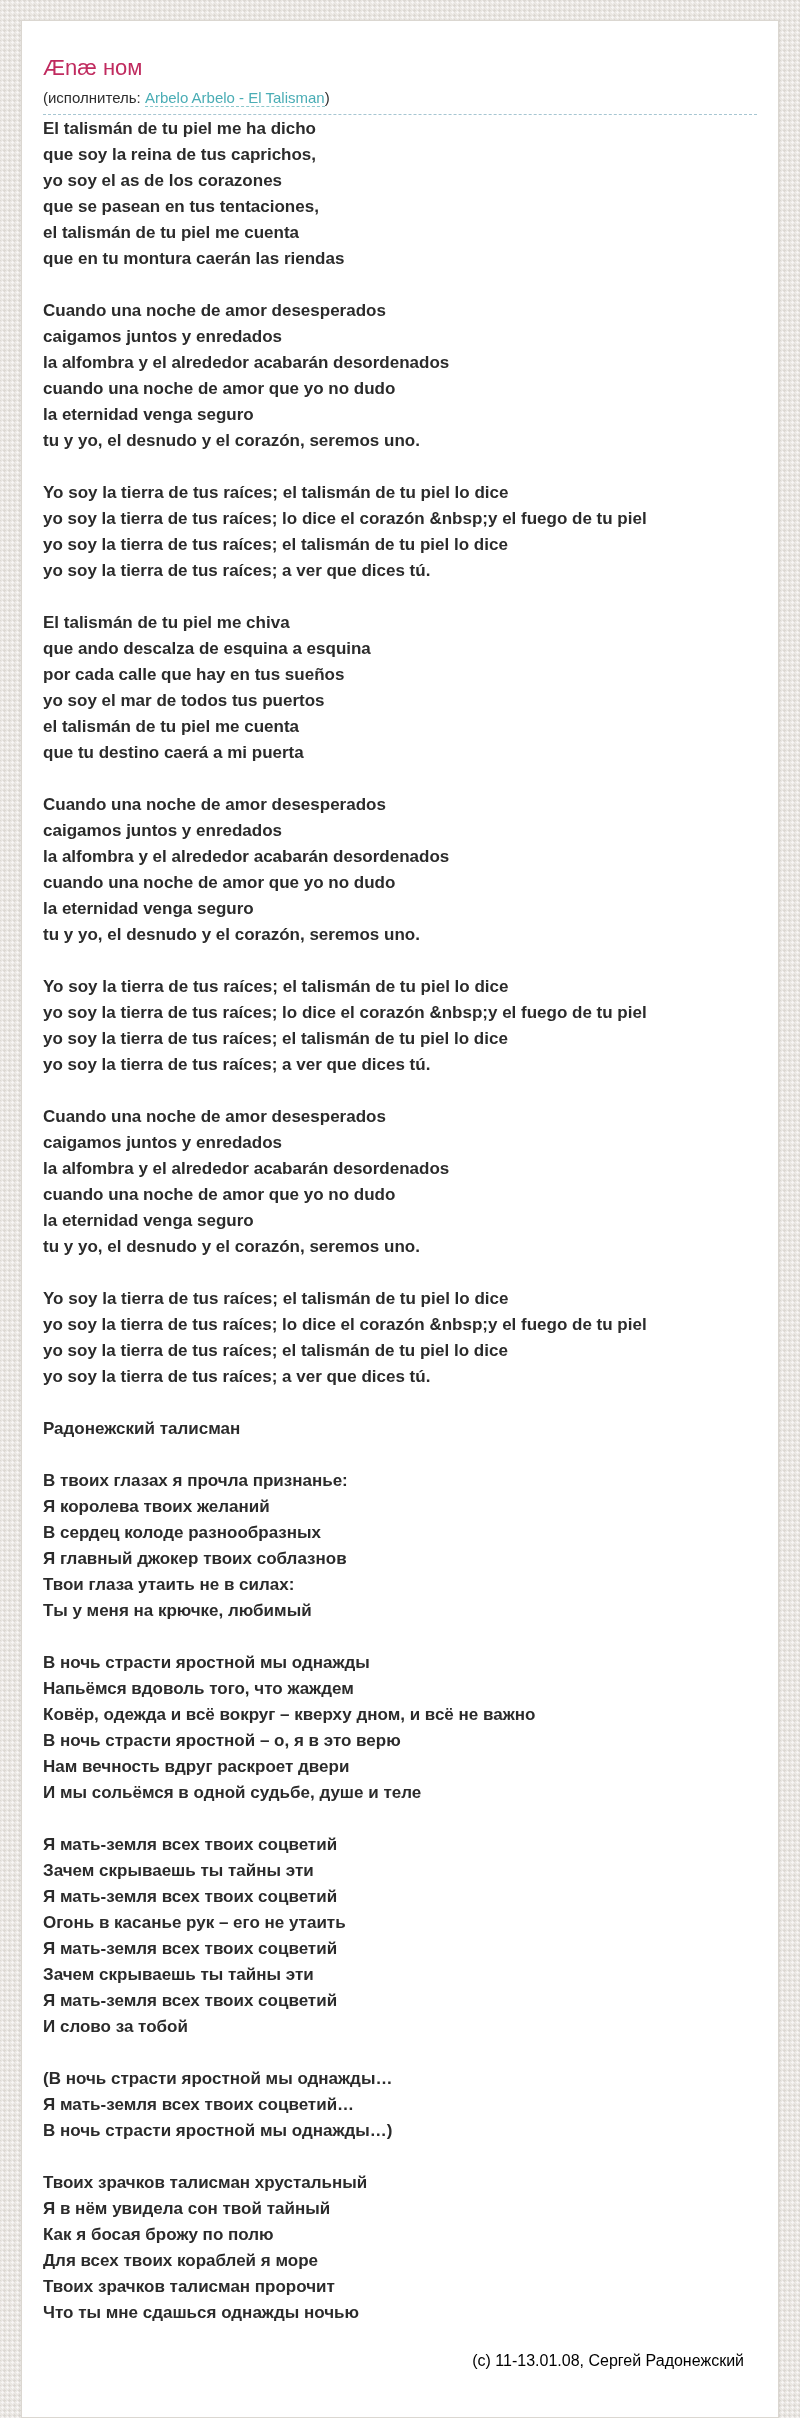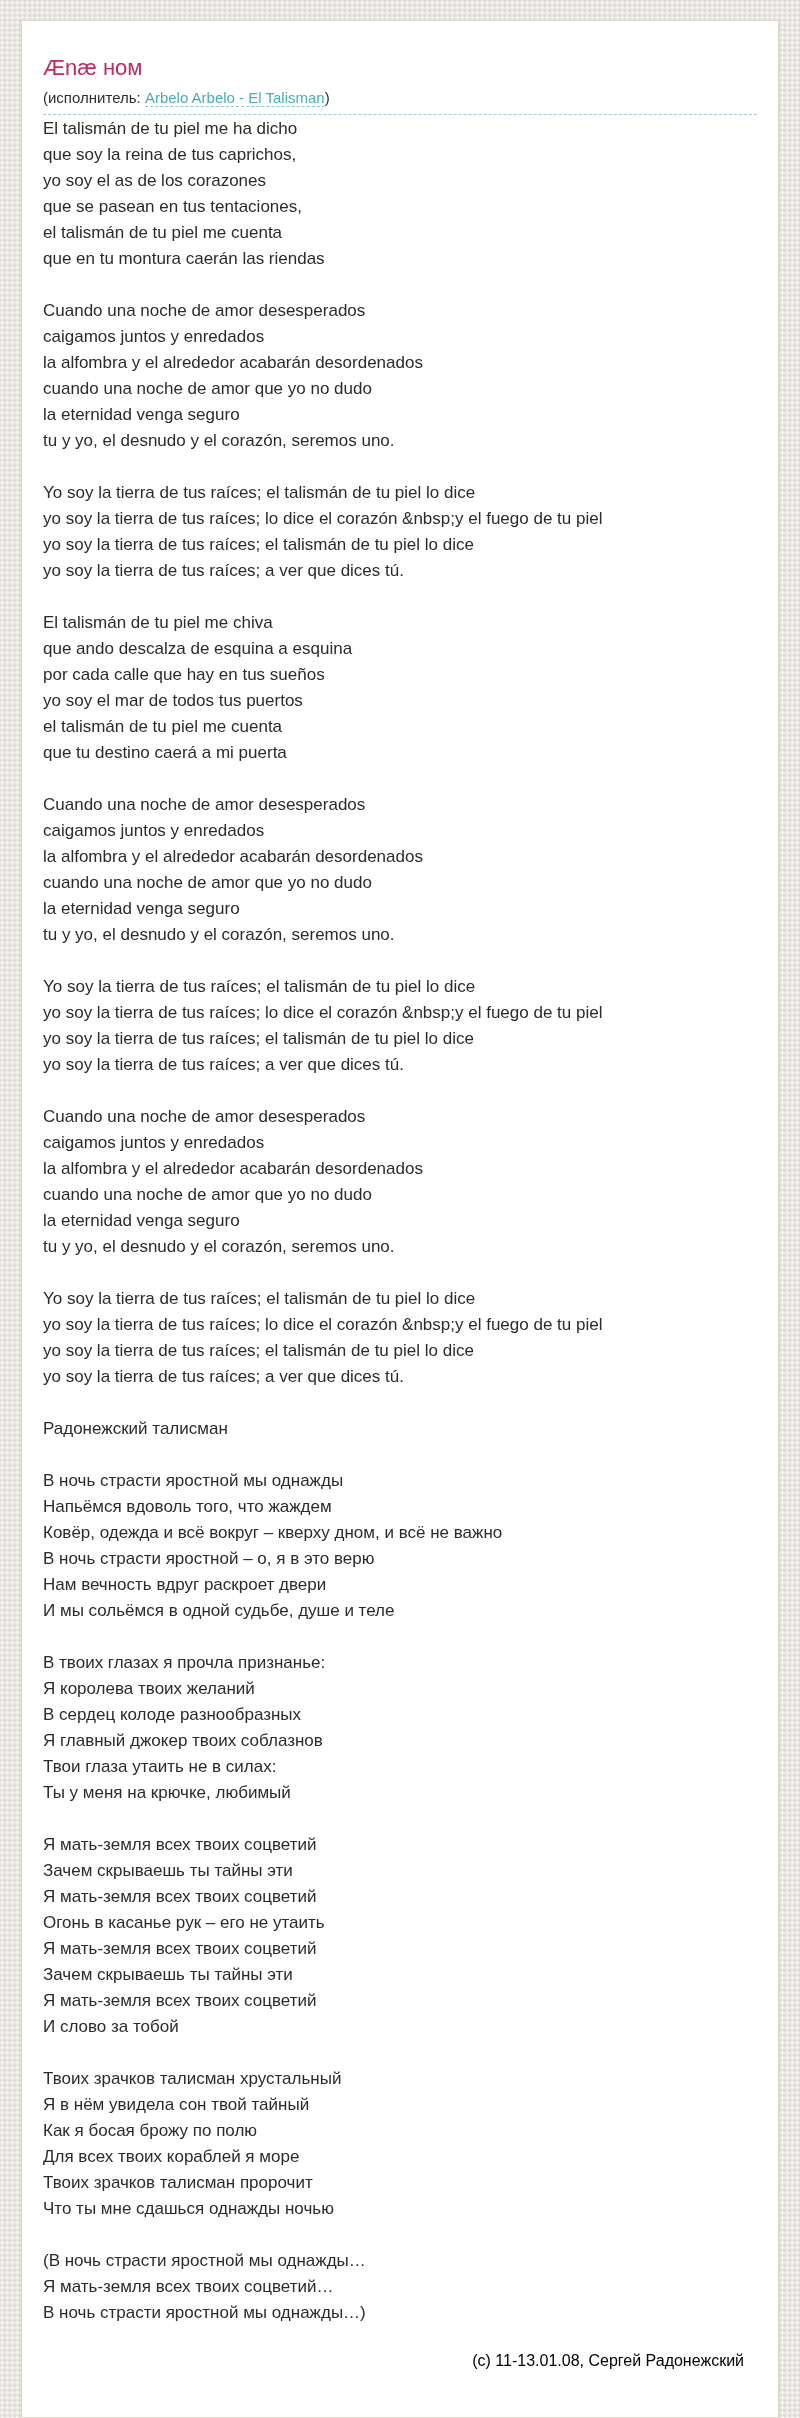--- a/index.html
+++ b/index.html
@@ -49,20 +49,21 @@
   }
   .lyrics {
     margin-top: 1px;
     font-size: 17px;
     line-height: 26px;
     color: #2b2b2b;
   }
   .stanza {
     margin: 0 0 26px 0;
     white-space: pre-line;
+    font-weight: bold;
   }
   .copyright {
     margin: 13px;
     white-space: pre-line;
     text-align: right;
   }
 </style>
 </head>
 <body>
 
@@ -109,44 +110,44 @@
 caigamos juntos y enredados
 la alfombra y el alrededor acabarán desordenados
 cuando una noche de amor que yo no dudo
 la eternidad venga seguro
 tu y yo, el desnudo y el corazón, seremos uno.</p>
       <p class="stanza">Yo soy la tierra de tus raíces; el talismán de tu piel lo dice
 yo soy la tierra de tus raíces; lo dice el corazón &amp;nbsp;y el fuego de tu piel
 yo soy la tierra de tus raíces; el talismán de tu piel lo dice
 yo soy la tierra de tus raíces; a ver que dices tú.</p>
       <p class="stanza">Радонежский талисман</p>
+      <p class="stanza">В твоих глазах я прочла признанье:
+Я королева твоих желаний
+В сердец колоде разнообразных
+Я главный джокер твоих соблазнов
+Твои глаза утаить не в силах:
+Ты у меня на крючке, любимый</p>
       <p class="stanza">В ночь страсти яростной мы однажды
 Напьёмся вдоволь того, что жаждем
 Ковёр, одежда и всё вокруг – кверху дном, и всё не важно
 В ночь страсти яростной – о, я в это верю
 Нам вечность вдруг раскроет двери
 И мы сольёмся в одной судьбе, душе и теле</p>
-      <p class="stanza">В твоих глазах я прочла признанье:
-Я королева твоих желаний
-В сердец колоде разнообразных
-Я главный джокер твоих соблазнов
-Твои глаза утаить не в силах:
-Ты у меня на крючке, любимый</p>
       <p class="stanza">Я мать-земля всех твоих соцветий
 Зачем скрываешь ты тайны эти
 Я мать-земля всех твоих соцветий
 Огонь в касанье рук – его не утаить
 Я мать-земля всех твоих соцветий
 Зачем скрываешь ты тайны эти
 Я мать-земля всех твоих соцветий
 И слово за тобой</p>
+      <p class="stanza">(В ночь страсти яростной мы однажды…
+Я мать-земля всех твоих соцветий…
+В ночь страсти яростной мы однажды…)</p>
       <p class="stanza">Твоих зрачков талисман хрустальный
 Я в нём увидела сон твой тайный
 Как я босая брожу по полю
 Для всех твоих кораблей я море
 Твоих зрачков талисман пророчит
 Что ты мне сдашься однажды ночью</p>
-      <p class="stanza">(В ночь страсти яростной мы однажды…
-Я мать-земля всех твоих соцветий…
-В ночь страсти яростной мы однажды…)</p>
     </div>
   <p class="copyright">(c) 11-13.01.08, Сергей Радонежский</p>
 </div>
 
 </body></html>

